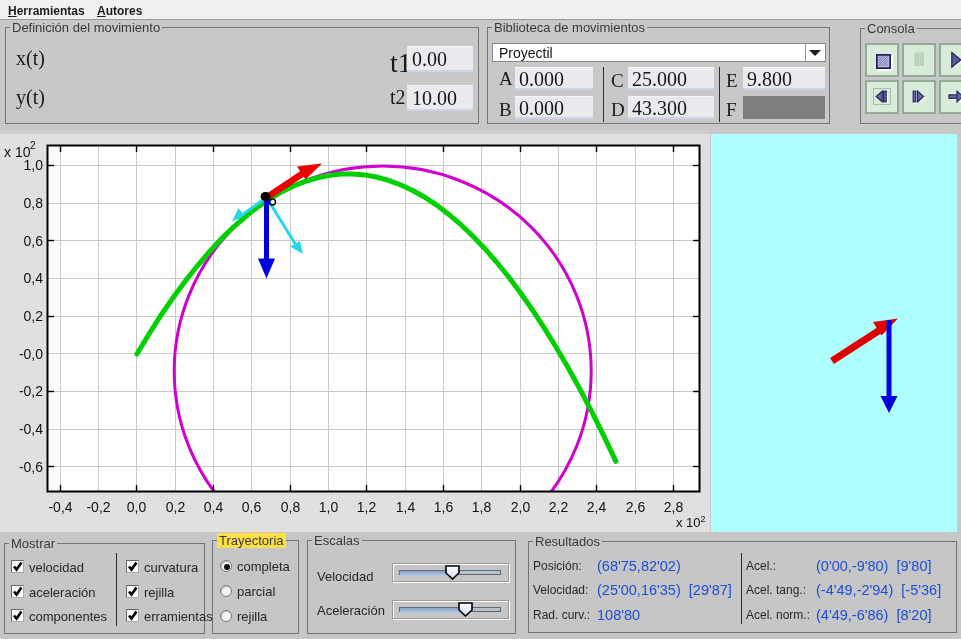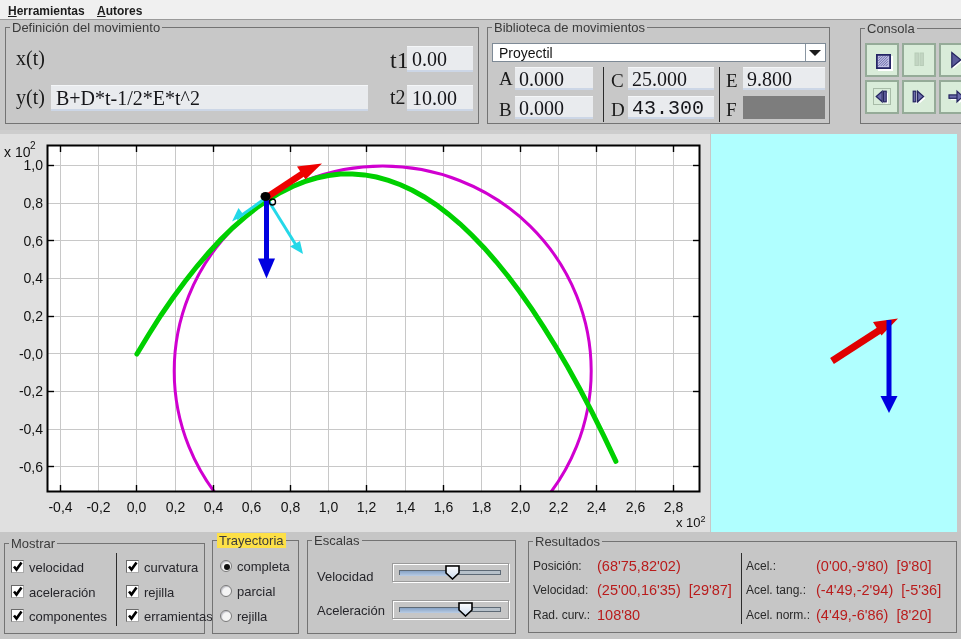--- a/index.html
+++ b/index.html
@@ -16,59 +16,58 @@
 .cb { position:absolute; width:13px; height:13px; background:#ffffff; border:1px solid #6a6a6a; border-bottom-color:#aaaaaa; border-right-color:#aaaaaa; }
 .cb svg { position:absolute; left:-1px; top:-1px; }
 .cl { position:absolute; font-size:13px; color:#26262b; }
 .rb { position:absolute; width:12px; height:12px; border-radius:50%; background:#f4f4f4; border:1px solid #787878; box-shadow:inset 1px 1px 1px #c0c0c8; }
 .rdot { position:absolute; left:3px; top:3px; width:6px; height:6px; border-radius:50%; background:#111; }
 .slider { position:absolute; width:117px; height:19px; border:1px solid #9a9a9a; box-shadow:inset 1px 1px 0 #ffffff, 1px 1px 0 #ffffff; }
 .strack { position:absolute; left:6px; top:6px; width:102px; height:5px; background:#b7c1ca; border:1px solid #5e6a76; }
 .sfill { position:absolute; left:0; top:0; height:5px; background:linear-gradient(#87a3c6,#b9cce4); }
 .sthumb { position:absolute; top:1px; margin-left:-1px; width:15px; height:15px; }
 .rl { position:absolute; font-size:12px; color:#2a2a2a; }
-.rv { position:absolute; font-size:14.5px; color:#b91c1c; }
+.rv { position:absolute; font-size:14.5px; color:#1d4ed8; }
 </style>
 </head>
 <body>
 
 <div class="abs" style="left:0;top:0;width:961px;height:20px;background:#f0f0f0;border-bottom:1px solid #9a9a9a;">
   <span class="abs" style="left:8px;top:4px;font-size:12px;font-weight:bold;color:#1c1c1c;"><span style="text-decoration:underline;">H</span>erramientas</span>
   <span class="abs" style="left:97px;top:4px;font-size:12px;font-weight:bold;color:#1c1c1c;"><span style="text-decoration:underline;">A</span>utores</span>
 </div>
 
 <div class="abs" style="left:0;top:21px;width:961px;height:109px;background:#c8c8c8;"></div>
 
 <div class="gb" style="left:5px;top:27px;width:474px;height:97px;">
   <span class="gt">Definición del movimiento</span>
   <span class="abs serif" style="left:10px;top:19px;font-size:20px;color:#1a1a1a;">x(t)</span>
-  <span class="abs serif" style="left:384px;top:19px;font-size:24px;color:#1a1a1a;">t1</span>
+  <span class="abs serif" style="left:384px;top:19px;font-size:28px;color:#1a1a1a;">t1</span>
   <div class="fld" style="left:401px;top:18px;width:66px;height:26px;padding:1px 0 0 5px;">0.00</div>
   <span class="abs serif" style="left:10px;top:58px;font-size:20px;color:#1a1a1a;">y(t)</span>
-  <div class="fld" style="left:45px;top:57px;width:317px;height:26px;padding:1px 0 0 5px;">B+D*t-1/2*E*t^2</div>
   <span class="abs serif" style="left:384px;top:58px;font-size:20px;color:#1a1a1a;">t2</span>
   <div class="fld" style="left:401px;top:57px;width:66px;height:26px;padding:1px 0 0 5px;">10.00</div>
 </div>
 
 <div class="gb" style="left:487px;top:27px;width:343px;height:97px;">
   <span class="gt">Biblioteca de movimientos</span>
   <div class="abs" style="left:4px;top:15px;width:334px;height:19px;background:#ffffff;border:1px solid #7e8a96;">
     <span class="abs" style="left:6px;top:1px;font-size:14px;color:#111;">Proyectil</span>
     <div class="abs" style="right:19px;top:0;width:1px;height:17px;background:#8a96a2;"></div>
     <div class="abs" style="right:4px;top:6px;width:0;height:0;border-left:6px solid transparent;border-right:6px solid transparent;border-top:6px solid #1d1d1d;"></div>
   </div>
   <span class="abs serif" style="left:11px;top:40px;font-size:19px;color:#1a1a1a;">A</span>
   <div class="fld" style="left:27px;top:39px;width:78px;height:23px;padding:0 0 0 4px;">0.000</div>
   <span class="abs serif" style="left:11px;top:71px;font-size:19px;color:#1a1a1a;">B</span>
   <div class="fld" style="left:27px;top:68px;width:78px;height:23px;padding:0 0 0 4px;">0.000</div>
   <div class="abs" style="left:115px;top:39px;width:1px;height:55px;background:#2c2c2c;"></div>
   <span class="abs serif" style="left:123px;top:42px;font-size:19px;color:#1a1a1a;">C</span>
   <div class="fld" style="left:140px;top:39px;width:86px;height:23px;padding:0 0 0 4px;">25.000</div>
   <span class="abs serif" style="left:123px;top:71px;font-size:19px;color:#1a1a1a;">D</span>
-  <div class="fld" style="left:140px;top:68px;width:86px;height:23px;padding:0 0 3px 4px;font-family:Liberation Mono, monospace;">43.300</div>
+  <div class="fld" style="left:140px;top:68px;width:86px;height:23px;padding:0 0 3px 4px;">43.300</div>
   <div class="abs" style="left:231px;top:39px;width:1px;height:55px;background:#2c2c2c;"></div>
   <span class="abs serif" style="left:238px;top:42px;font-size:19px;color:#1a1a1a;">E</span>
   <div class="fld" style="left:255px;top:39px;width:82px;height:23px;padding:0 0 0 4px;">9.800</div>
   <span class="abs serif" style="left:238px;top:71px;font-size:19px;color:#1a1a1a;">F</span>
   <div class="abs" style="left:255px;top:68px;width:82px;height:23px;background:#7d7d7d;"></div>
 </div>
 
 <div class="gb" style="left:860px;top:28px;width:119px;height:96px;">
   <span class="gt">Consola</span>
   <div class="cbtn" style="left:4px;top:14px;">

